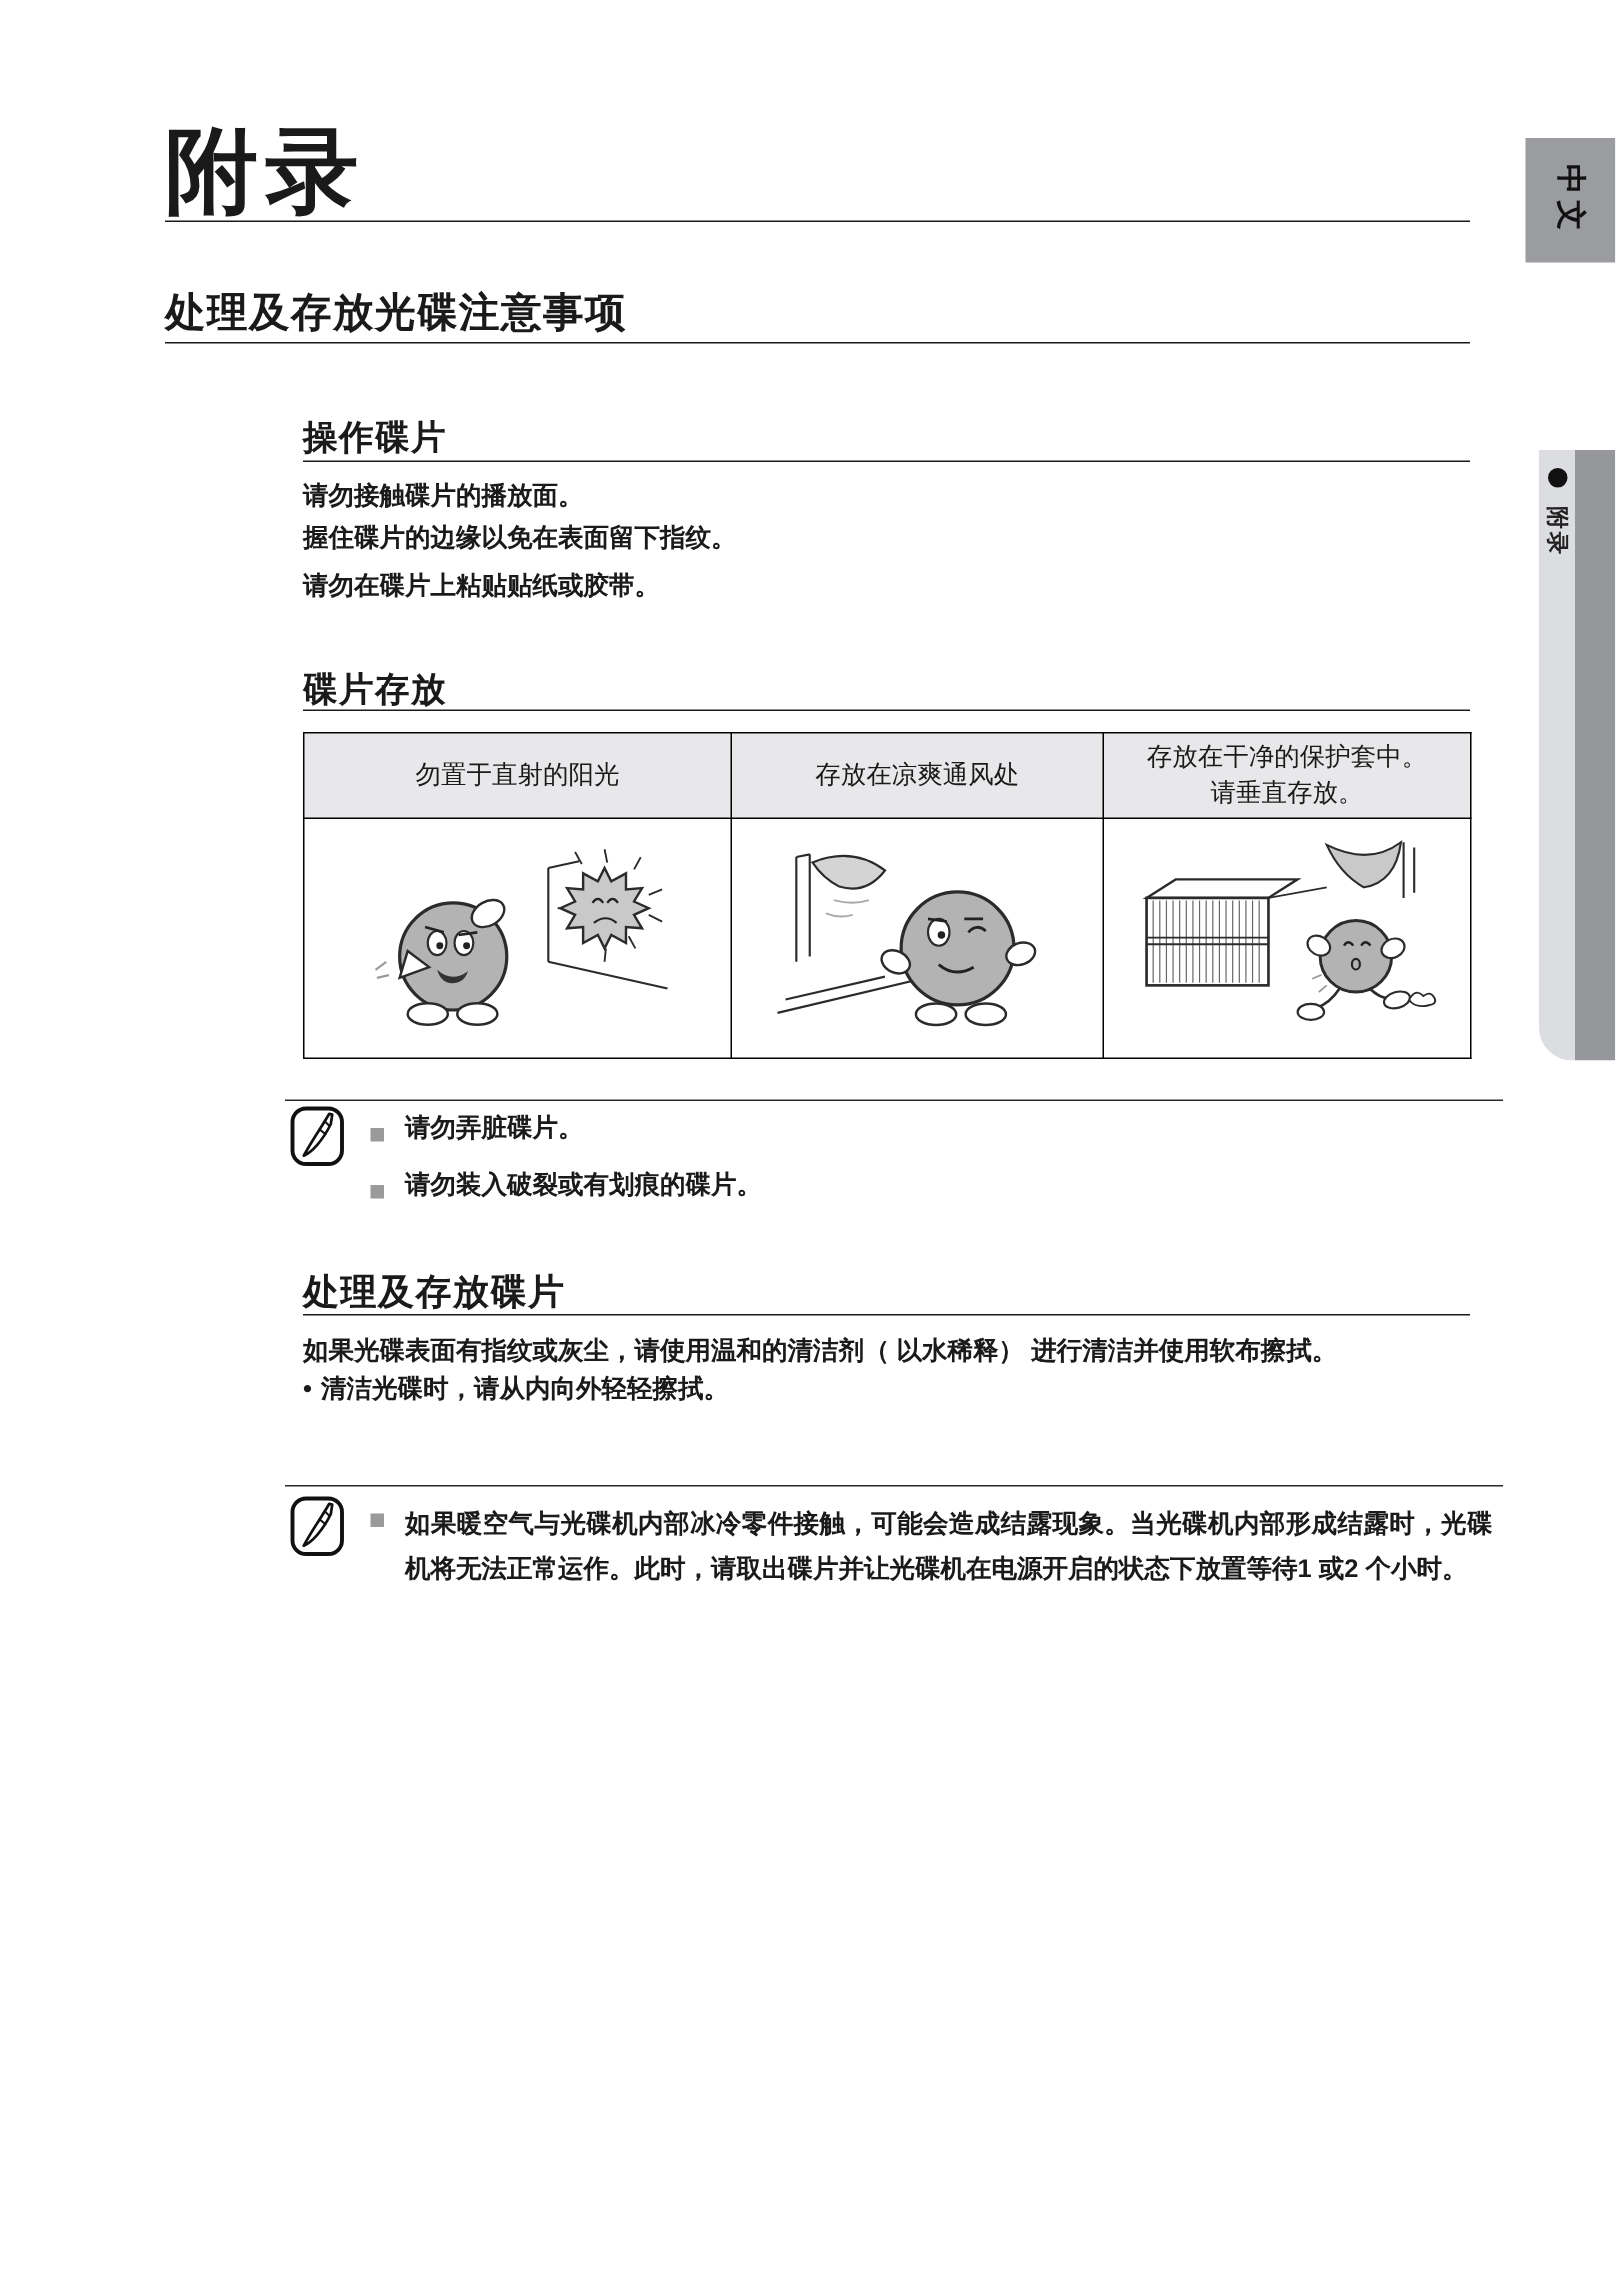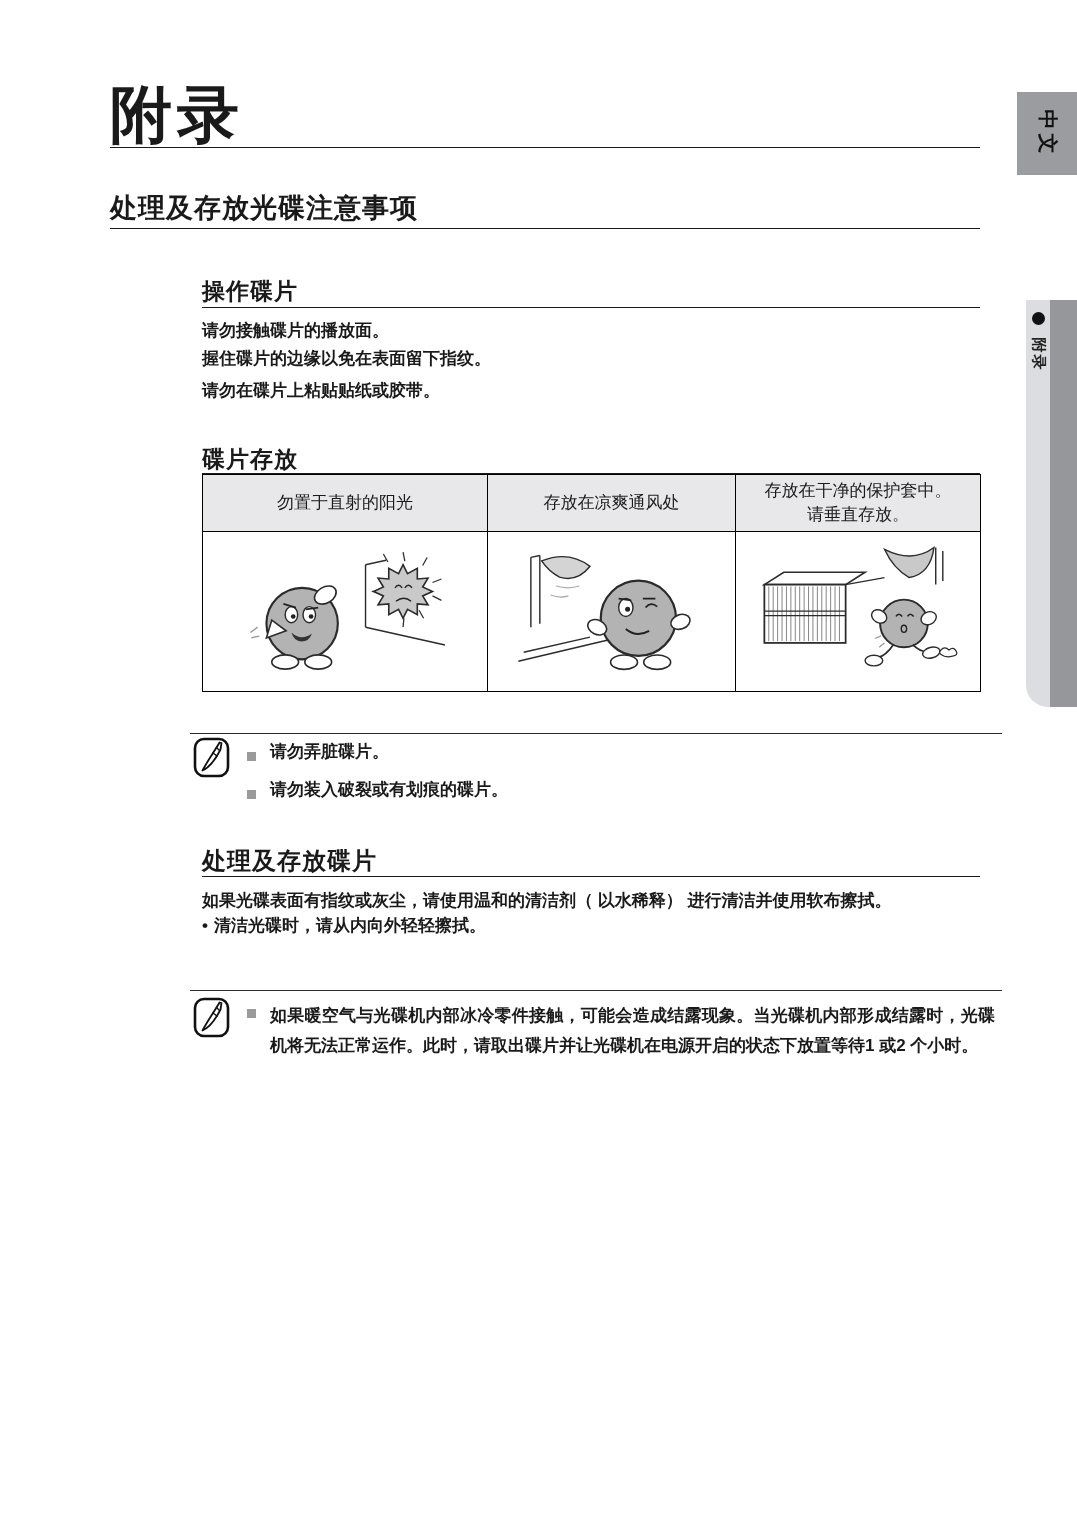--- a/index.html
+++ b/index.html
@@ -19,21 +19,21 @@
   .intro { position:absolute; left:110px; top:239px; width:880px; font-size:17px; font-weight:600; line-height:24px; }
 
   
   .sub-heading { position:absolute; font-size:23px; font-weight:700; letter-spacing:1px;text-align:right; }
   .sub-rule { position:absolute; left:202px; width:778px; height:1px; background:#1a1a1a; }
 
   .hand-lines { position:absolute; left:202px; top:317px; font-size:17px; font-weight:600; line-height:28px; }
   .hand-lines .ln3 { margin-top:4px; }
 
   
-  .disc-table { position:absolute; left:202px; top:474px; width:778px; border-collapse:collapse; table-layout:fixed; }
+  .disc-table { position:absolute; left:202px; top:488px; width:778px; border-collapse:collapse; table-layout:fixed; }
   .disc-table td, .disc-table th { border:1px solid #000; }
   .disc-table th {
     background:#e8e8ea; height:57px; font-size:17px; font-weight:500;
     text-align:center; vertical-align:middle; line-height:24px;
   }
   .disc-table td { height:160px; text-align:center; vertical-align:middle; background:#fff; }
 
   
   .note-rule { position:absolute; left:190px; width:812px; height:1px; background:#2a2a2a; }
   .note-icon { position:absolute; }

